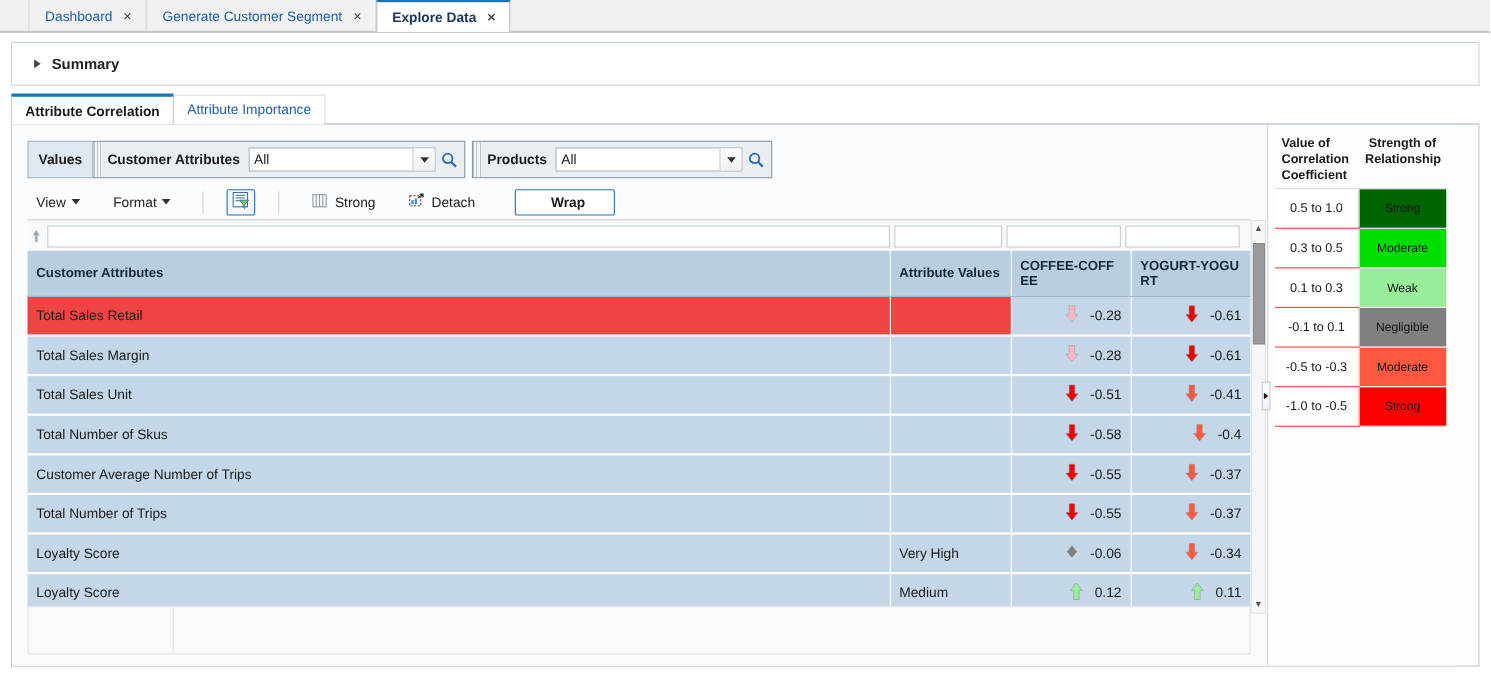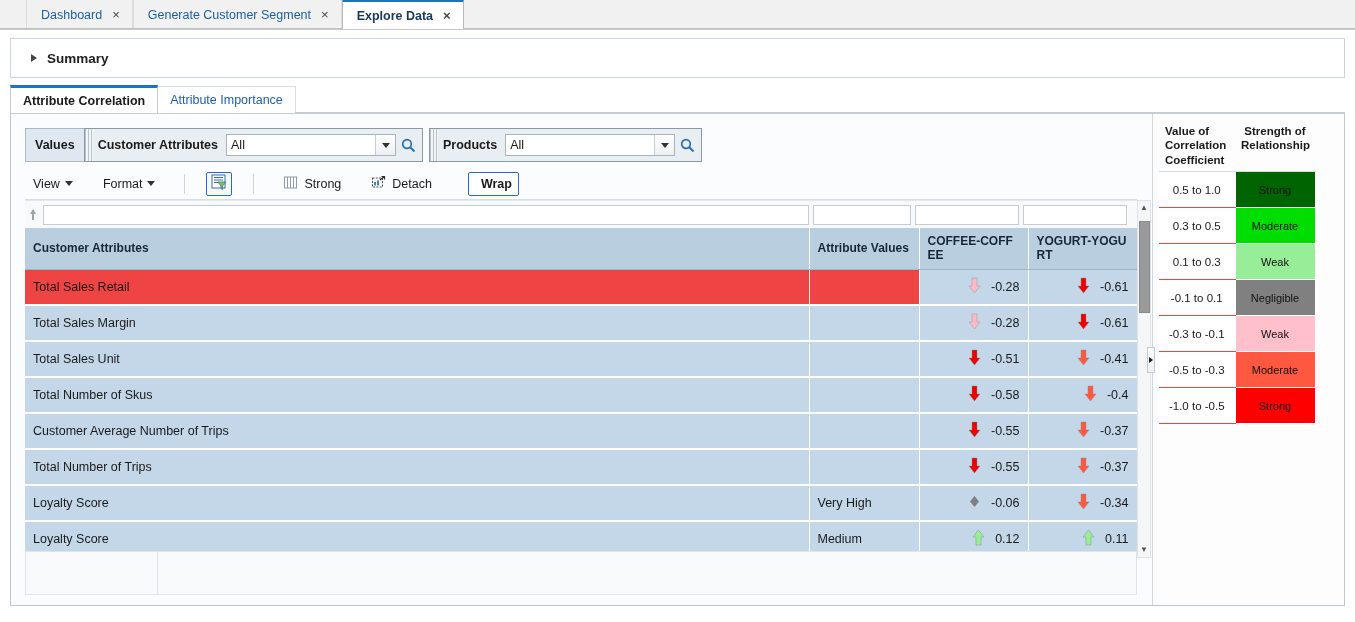--- a/index.html
+++ b/index.html
@@ -205,21 +205,21 @@
   }
   .tb-item {
     display: flex; align-items: center; gap: 6px;
     padding: 3px 8px; font-size: 12.5px;
   }
   .wrap-btn {
     margin-left: 14px;
     border: 1px solid #2a6fb5;
     border-radius: 2px;
     background: #ffffff;
-    padding: 4px 6px;
+    padding: 4px 26px;
     font-size: 12.5px; font-weight: bold;
     display: flex; align-items: center; gap: 6px;
   }
 
   
   .tablewrap {
     margin-left: 14px;
     width: 1112px;
     position: relative;
   }
@@ -657,24 +657,20 @@
             </tr>
             <tr>
               <td>0.1 to 0.3</td>
               <td class="swatch" style="background: rgb(152, 238, 152);">Weak</td>
             </tr>
             <tr>
               <td>-0.1 to 0.1</td>
               <td class="swatch" style="background: rgb(128, 128, 128);">Negligible</td>
             </tr>
             <tr>
-              <td>-0.3 to -0.1</td>
-              <td class="swatch" style="background: rgb(255, 192, 203);">Weak</td>
-            </tr>
-            <tr>
               <td>-0.5 to -0.3</td>
               <td class="swatch" style="background: rgb(255, 88, 64);">Moderate</td>
             </tr>
             <tr>
               <td>-1.0 to -0.5</td>
               <td class="swatch" style="background: rgb(255, 0, 0);">Strong</td>
             </tr>
           </tbody>
       </table>
     </div>

